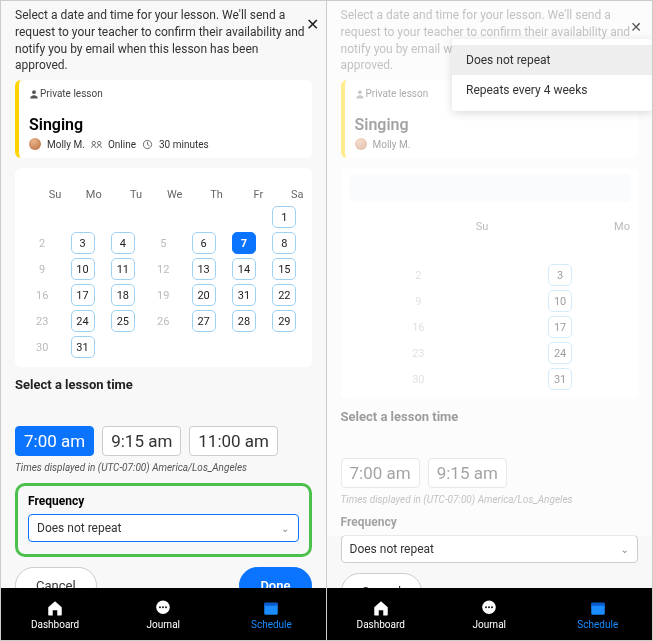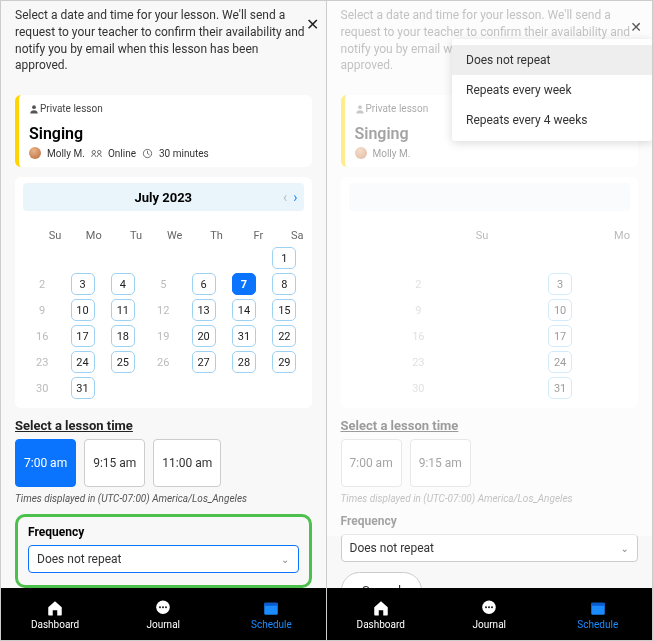--- a/index.html
+++ b/index.html
@@ -2,47 +2,47 @@
 <html><head>
 <meta charset="utf-8">
 <style>
   * { box-sizing: border-box; margin: 0; padding: 0; font-family: -apple-system, BlinkMacSystemFont, "Segoe UI", Roboto, sans-serif; }
   body { background: #fff; width: 653px; height: 641px; overflow: hidden; }
   .wrap { display: flex; width: 653px; height: 641px; border: 1px solid #ccc; }
   .pane { width: 326px; height: 639px; position: relative; background: #f8f8f8; display: flex; flex-direction: column; }
   .pane.left { border-right: 1px solid #ccc; }
   .content { flex: 1; padding: 4px 14px 8px 14px; overflow: hidden; position: relative; }
 
-  .instr { font-size: 12px; color: #333; line-height: 1.4; margin: 2px 0 21px 0; }
+  .instr { font-size: 12px; color: #333; line-height: 1.4; margin: 2px 0 6px 0; }
   .close-x { position: absolute; top: 14px; right: 6px; font-size: 16px; color: #222; cursor: pointer; background: none; border: none; }
 
   .lesson-card { background: #fff; border-radius: 6px; padding: 8px 10px; border-left: 4px solid #ffd400; margin-bottom: 10px; }
   .lesson-type { font-size: 10px; color: #444; display: flex; align-items: center; gap: 1px; }
-  .lesson-title { font-size: 16px; font-weight: 600; margin: 10px 0 4px 0; }
+  .lesson-title { font-size: 16px; font-weight: 600; margin: 16px 0 4px 0; }
   .lesson-meta { font-size: 10px; color: #333; display: flex; align-items: center; gap: 6px; flex-wrap: wrap; }
   .avatar { width: 12px; height: 12px; border-radius: 50%; background: radial-gradient(circle at 40% 30%, #e9b48a, #b86a3c); display: inline-block; }
   .meta-ico { display: inline-flex; align-items: center; }
 
   .calendar { background: #fff; border-radius: 6px; padding: 6px 8px 8px 8px; margin-bottom: 10px; }
   .cal-head { background: #eaf5fb; border-radius: 4px; display: flex; align-items: center; justify-content: center; position: relative; height: 28px; margin-bottom: 4px; }
   .cal-title { font-weight: 700; font-size: 13px; }
   .cal-nav { position: absolute; right: 6px; display: flex; gap: 6px; font-size: 14px; }
   .cal-nav span:first-child { color: #bbb; }
   .cal-nav span:last-child { color: #1a8cff; cursor: pointer; }
   .cal-grid { display: grid; grid-template-columns: repeat(7, 1fr); gap: 2px; }
   .dow { font-size: 11px; color: #666; text-align: right; padding: 2px 0; margin-top: 12px; }
   .cell { height: 24px; display: flex; align-items: center; justify-content: center; position: relative; }
   .daybtn { width: 24px; height: 22px; border-radius: 5px; font-size: 11px; display: flex; align-items: center; justify-content: center; border: none; background: transparent; color: #222; }
   .daybtn.dis { color: #bbb; }
   .daybtn.av { border: 1px solid #9dd2f4; background: #fff; cursor: pointer; }
   .daybtn.sel { background: #0b74ff; color: #fff; font-weight: 700; border: 1px solid #0b74ff; }
 
-  .section-h { font-size: 13px; font-weight: 700; margin: 6px 0; color: #222; text-decoration: underline; }
+  .section-h { font-size: 13px; font-weight: 700; margin: 6px 0; color: #222; }
   .times { display: flex; gap: 8px; margin-bottom: 6px; }
-  .timebtn { border: 1px solid #ccc; background: #fff; border-radius: 4px; padding: 16px 8px; font-size: 12px; cursor: pointer; color: #333; }
+  .timebtn { border: 1px solid #ccc; background: #fff; border-radius: 4px; padding: 4px 8px; font-size: 17px; cursor: pointer; color: #333; margin-top: 28px; }
   .timebtn.sel { background: #0b74ff; color: #fff; border-color: #0b74ff; }
   .tz { font-size: 10px; color: #555; margin-bottom: 10px; font-style: italic; }
 
   .freq-box { border: 3px solid #4cc04c; border-radius: 10px; padding: 8px 10px 12px 10px; margin-bottom: 10px; }
   .freq-label { font-size: 12px; font-weight: 700; margin-bottom: 6px; }
   .select { border: 1px solid #0b74ff; border-radius: 4px; background: #fff; height: 28px; display: flex; align-items: center; justify-content: space-between; padding: 0 8px; font-size: 12px; cursor: pointer; color: #333; }
   .select .chev { color: #888; font-size: 10px; }
   .freq-plain .select { border-color: #ccc; }
 
   .actions { display: flex; justify-content: space-between; margin-top: 6px; }
@@ -106,27 +106,20 @@
             <svg width="11" height="11" viewBox="0 0 16 16">
                 <circle cx="8" cy="8" r="6" fill="none" stroke="#333"></circle>
                 <path d="M8 4v4l3 2" fill="none" stroke="#333"></path>
               </svg>
           </span>
           <span>30 minutes</span>
         </div>
       </div>
 
       <div class="calendar">
-        <div class="cal-head">
-          <span class="cal-title">July 2023</span>
-          <span class="cal-nav">
-            <span>‹</span>
-            <span>›</span>
-          </span>
-        </div>
         <div class="cal-grid" id="calgrid-left" style="grid-template-columns: repeat(7, 1fr);">
             <div class="dow">Su</div>
             <div class="dow">Mo</div>
             <div class="dow">Tu</div>
             <div class="dow">We</div>
             <div class="dow">Th</div>
             <div class="dow">Fr</div>
             <div class="dow">Sa</div>
             <div class="cell"></div>
             <div class="cell"></div>
@@ -368,21 +361,20 @@
 
       <div class="actions">
         <button class="btn btn-cancel">Cancel</button>
       </div>
 
       <div class="overlay">
         <div class="dim"></div>
         <button class="menu-x">✕</button>
         <div class="menu" id="freq-menu">
             <div class="menu-item sel">Does not repeat</div>
-            <div class="menu-item">Repeats every week</div>
             <div class="menu-item">Repeats every 4 weeks</div>
           </div>
       </div>
     </div>
     <div class="tabbar" id="tabbar-right">
         <div class="tab">
           <span class="ico">
             <svg width="18" height="18" viewBox="0 0 24 24">
               <path d="M3 11l9-8 9 8v10a1 1 0 01-1 1h-5v-7h-6v7H4a1 1 0 01-1-1z" fill="#fff"></path>
             </svg>

